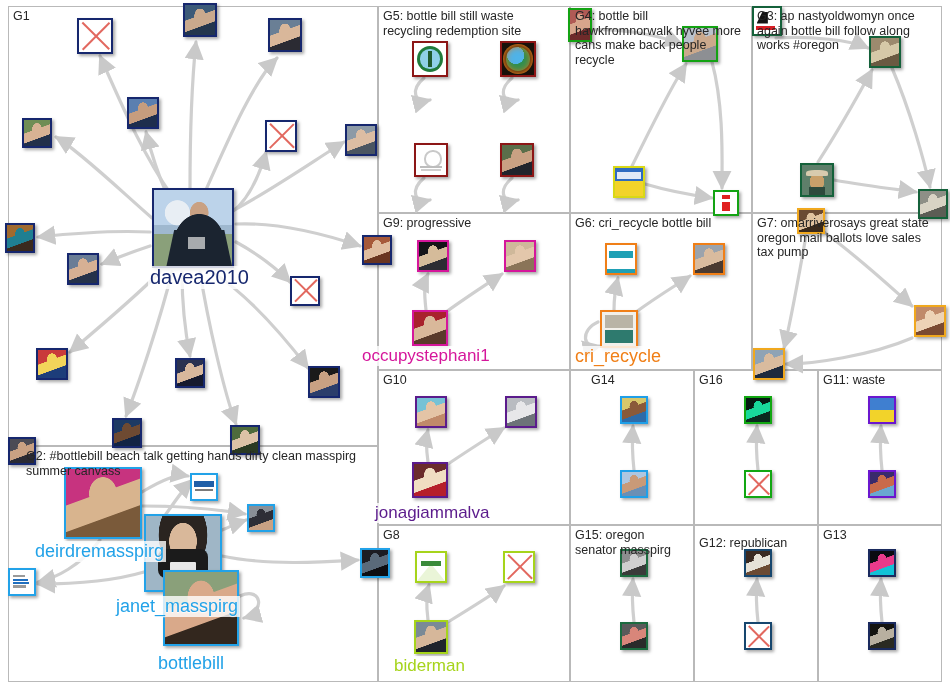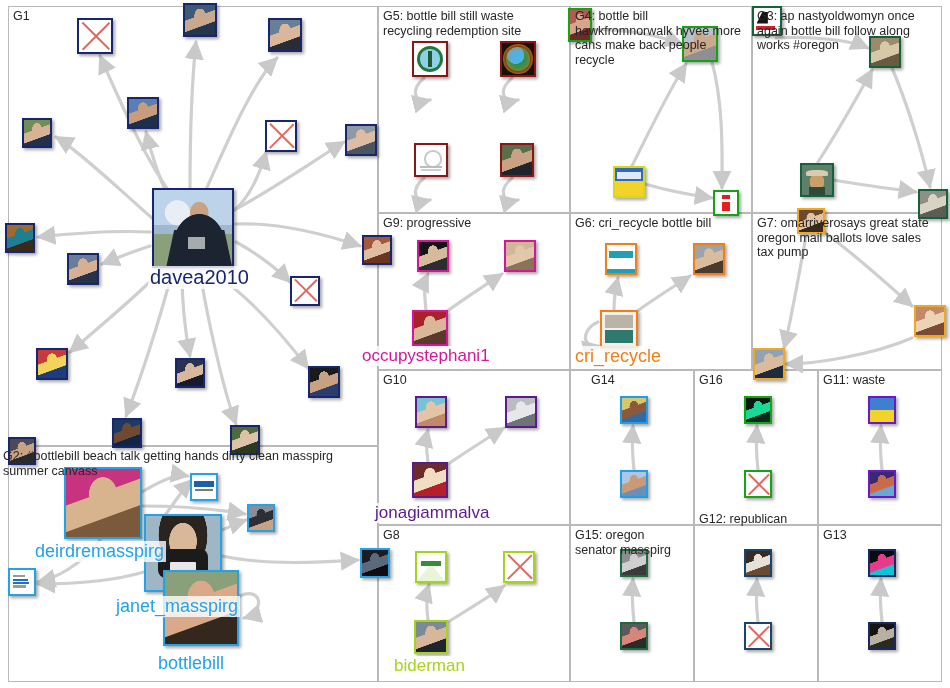--- a/index.html
+++ b/index.html
@@ -377,34 +377,34 @@
         <div class="fill" style="background:radial-gradient(ellipse at 50% 36%,#e83a8a 0 26%,transparent 27%)"></div>
       </div>
       <div class="node" style="left: 868px; top: 622px; width: 28px; height: 28px; border-color: rgb(26, 42, 94);">
         <div class="fill" style="background:linear-gradient(160deg,#141410 0%,#141410 38%,#b8b0a0 39%,#b8b0a0 66%,#2a2a22 67%,#2a2a22 100%)"></div>
         <div class="fill" style="background:radial-gradient(ellipse at 50% 36%,#b8b0a0 0 26%,transparent 27%)"></div>
       </div>
     </div>
 
   <div id="labels-layer">
       <div class="grp-label" style="left: 13px; top: 9px; width: 360px;">G1</div>
-      <div class="grp-label" style="left: 3px; top: 449px; width: 360px;">G2: #bottlebill beach talk getting hands dirty clean masspirg summer canvass</div>
+      <div class="grp-label" style="left: 26px; top: 449px; width: 360px;">G2: #bottlebill beach talk getting hands dirty clean masspirg summer canvass</div>
       <div class="grp-label" style="left: 383px; top: 9px; width: 182px;">G5: bottle bill still waste recycling redemption site</div>
       <div class="grp-label" style="left: 575px; top: 9px; width: 172px;">G4: bottle bill hawkfromnorwalk hyvee more cans make back people recycle</div>
       <div class="grp-label" style="left: 757px; top: 9px; width: 180px;">G3: ap nastyoldwomyn once again bottle bill follow along works #oregon</div>
       <div class="grp-label" style="left: 383px; top: 216px; width: 182px;">G9: progressive</div>
       <div class="grp-label" style="left: 575px; top: 216px; width: 172px;">G6: cri_recycle bottle bill</div>
       <div class="grp-label" style="left: 757px; top: 216px; width: 180px;">G7: omarriverosays great state oregon mail ballots love sales tax pump</div>
       <div class="grp-label" style="left: 383px; top: 373px; width: 182px;">G10</div>
       <div class="grp-label" style="left: 575px; top: 373px; width: 114px; margin-left: 16px;">G14</div>
       <div class="grp-label" style="left: 699px; top: 373px; width: 114px;">G16</div>
       <div class="grp-label" style="left: 823px; top: 373px; width: 114px;">G11: waste</div>
       <div class="grp-label" style="left: 383px; top: 528px; width: 182px;">G8</div>
       <div class="grp-label" style="left: 575px; top: 528px; width: 114px;">G15: oregon senator masspirg</div>
-      <div class="grp-label" style="left: 699px; top: 512px; width: 114px;">G12: republican</div>
+      <div class="grp-label" style="left: 699px; top: 536px; width: 114px;">G12: republican</div>
       <div class="grp-label" style="left: 823px; top: 528px; width: 114px;">G13</div>
     </div>
 
   <div id="vlabels-layer">
       <div class="vlabel" style="left: 148px; top: 266px; font-size: 20px; color: rgb(22, 39, 110);">davea2010</div>
       <div class="vlabel" style="left: 360px; top: 346px; font-size: 17px; color: rgb(213, 22, 155);">occupystephani1</div>
       <div class="vlabel" style="left: 573px; top: 346px; font-size: 18px; color: rgb(240, 127, 23);">cri_recycle</div>
       <div class="vlabel" style="left: 373px; top: 503px; font-size: 17px; color: rgb(91, 27, 140);">jonagiammalva</div>
       <div class="vlabel" style="left: 392px; top: 656px; font-size: 17px; color: rgb(166, 212, 27);">biderman</div>
       <div class="vlabel" style="left: 33px; top: 541px; font-size: 18px; color: rgb(34, 162, 232);">deirdremasspirg</div>

